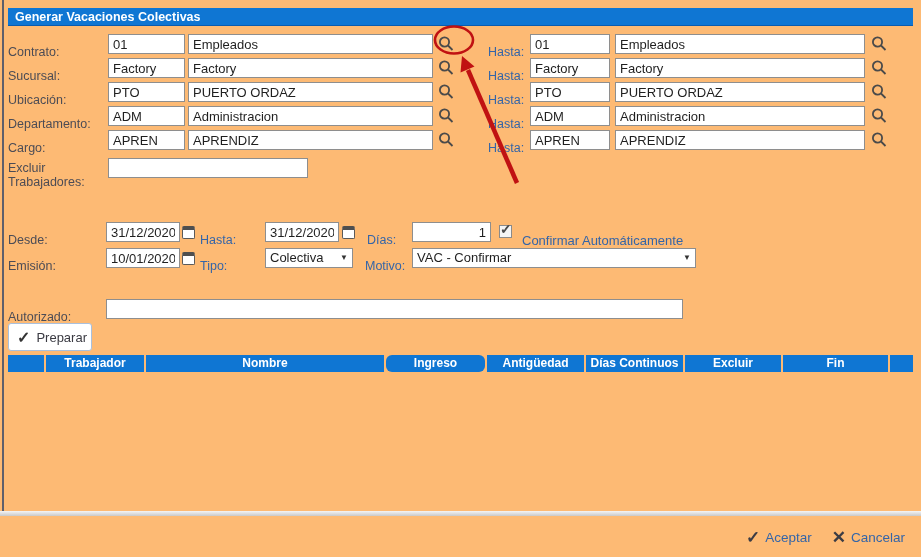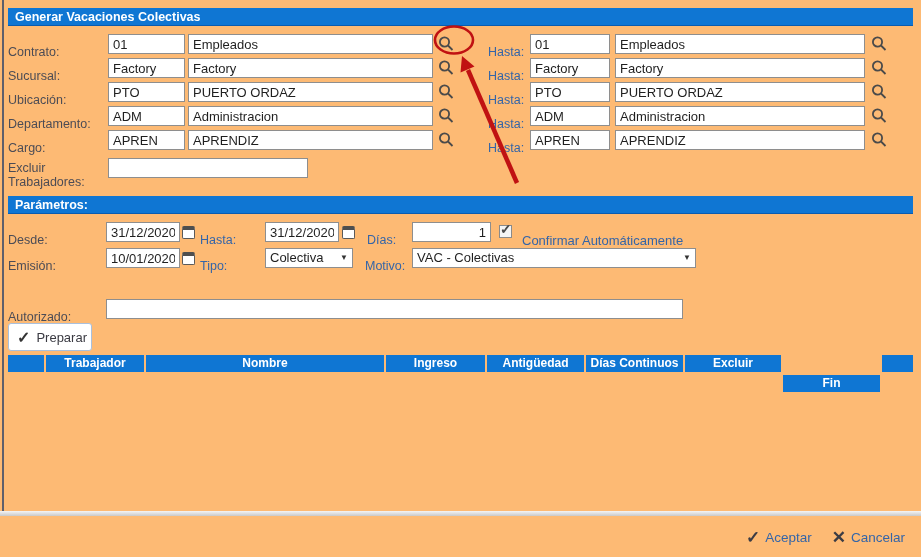--- a/index.html
+++ b/index.html
@@ -167,21 +167,20 @@
         </svg>
     </span>
   </div>
 
   <div class="row" style="top:152px; height:32px;">
     <span class="lbl" style="left:0; top:1px;">Excluir</span>
     <span class="lbl" style="left:0; top:15px;">Trabajadores:</span>
     <input class="tb" style="left: 100px; top: 6px; width: 200px;" value="">
   </div>
 
-  <div class="section-hdr" style="top:196px;">Parámetros:</div>
 
   <div class="row" style="top:222px;">
     <span class="lbl" style="left:0;">Desde:</span>
     <input class="tb" style="left: 98px; width: 74px;" value="31/12/2020">
     <span class="cal" style="left:174px;"></span>
     <span class="lbl lbl-blue" style="left:192px;">Hasta:</span>
     <input class="tb" style="left: 257px; width: 74px;" value="31/12/2020">
     <span class="cal" style="left:334px;"></span>
     <span class="lbl lbl-blue" style="left:359px;">Días:</span>
     <input class="tb right" style="left: 404px; width: 79px;" value="1">
@@ -195,45 +194,45 @@
     <span class="lbl" style="left:0;">Emisión:</span>
     <input class="tb" style="left: 98px; width: 74px;" value="10/01/2020">
     <span class="cal" style="left:174px;"></span>
     <span class="lbl lbl-blue" style="left:192px;">Tipo:</span>
     <span class="ddl" style="left:257px; width:88px;">
       <span>Colectiva</span>
       <span class="arrow">▼</span>
     </span>
     <span class="lbl lbl-blue" style="left:357px;">Motivo:</span>
     <span class="ddl" style="left:404px; width:284px;">
-      <span>VAC - Colectivas</span>
+      <span>VAC - Confirmar</span>
       <span class="arrow">▼</span>
     </span>
   </div>
 
 
   <div class="row" style="top:299px;">
     <span class="lbl" style="left:0;">Autorizado:</span>
     <input class="tb" style="left: 98px; width: 577px;" value="">
   </div>
 
   <button class="btn-preparar">
     <span class="ck">✓</span>
     <span>Preparar</span>
   </button>
 
   <div class="grid-hdr">
     <div class="cell" style="width:36px;"></div>
     <div class="cell" style="width:98px;">Trabajador</div>
     <div class="cell" style="width:238px;">Nombre</div>
-    <div class="cell" style="width:99px;">Ingreso</div>
+    <div class="cell" style="width:99px;border-radius:6px;">Ingreso</div>
     <div class="cell" style="width:97px;">Antigüedad</div>
     <div class="cell" style="width:97px;">Días Continuos</div>
     <div class="cell" style="width:96px;">Excluir</div>
-    <div class="cell" style="width:97px;margin-top:20px;">Fin</div>
+    <div class="cell" style="width:105px;">Fin</div>
     <div class="cell" style="flex:1;"></div>
   </div>
 
   <div class="divider"></div>
 
   <div class="footer">
     <div class="act">
       <span class="ico">✓</span>
       <span class="txt">Aceptar</span>
     </div>

